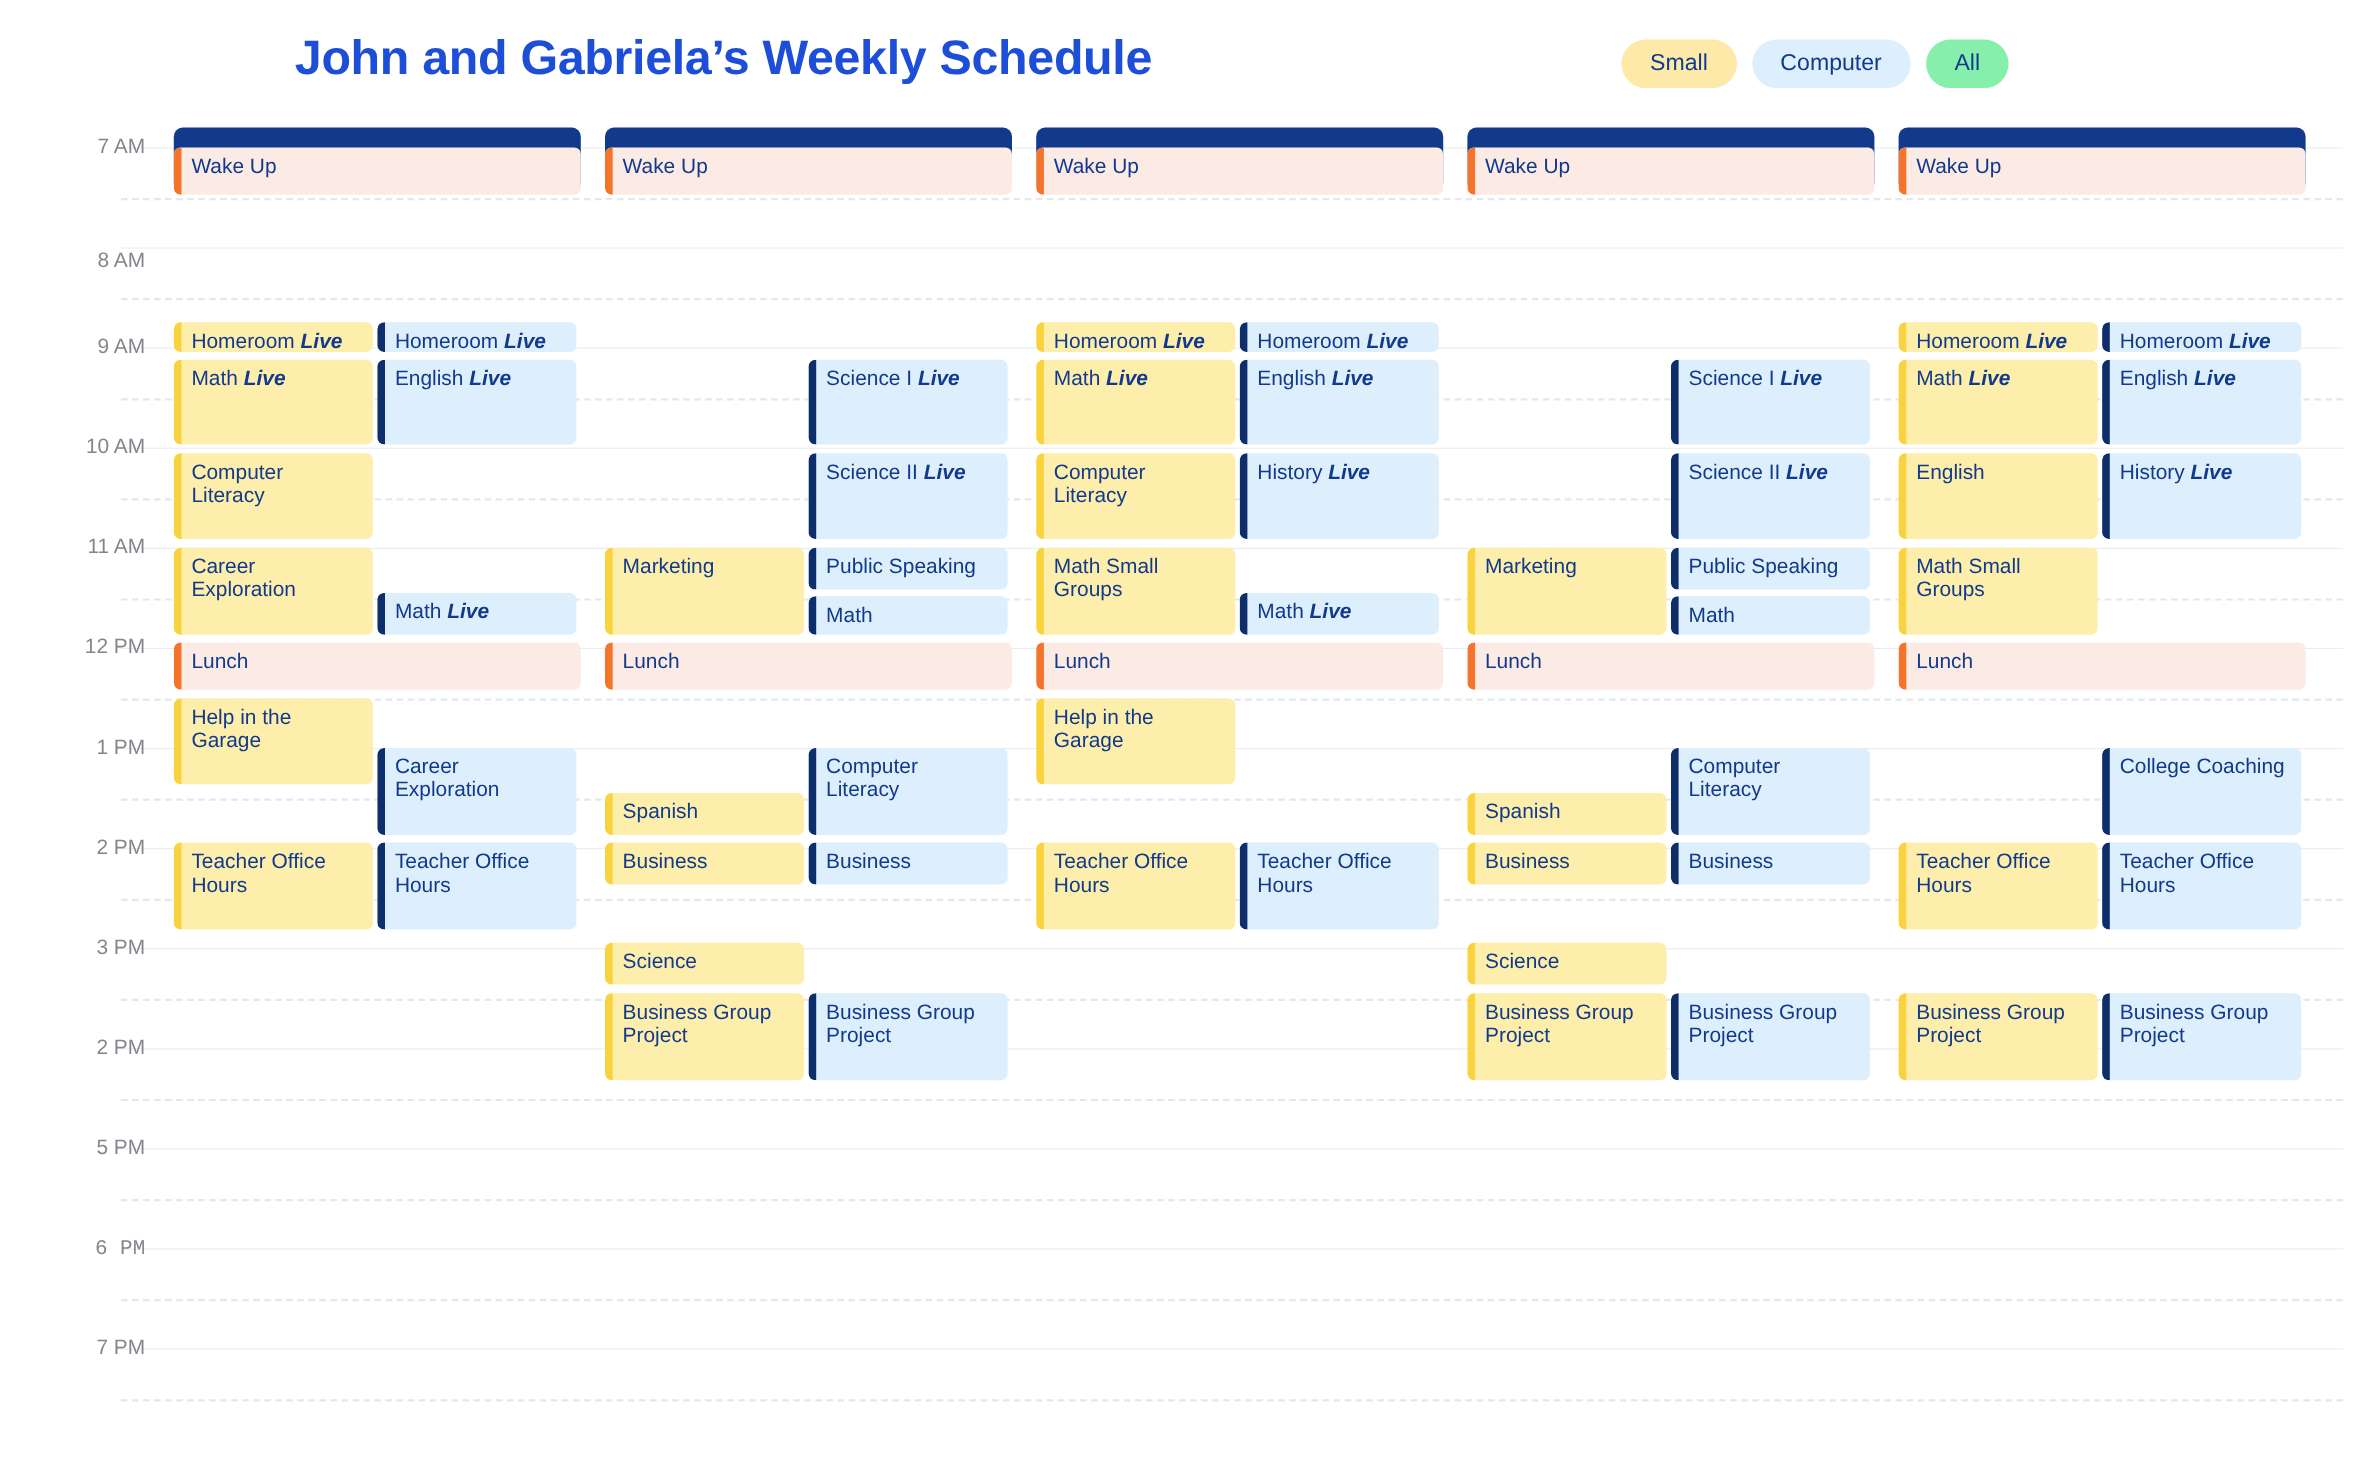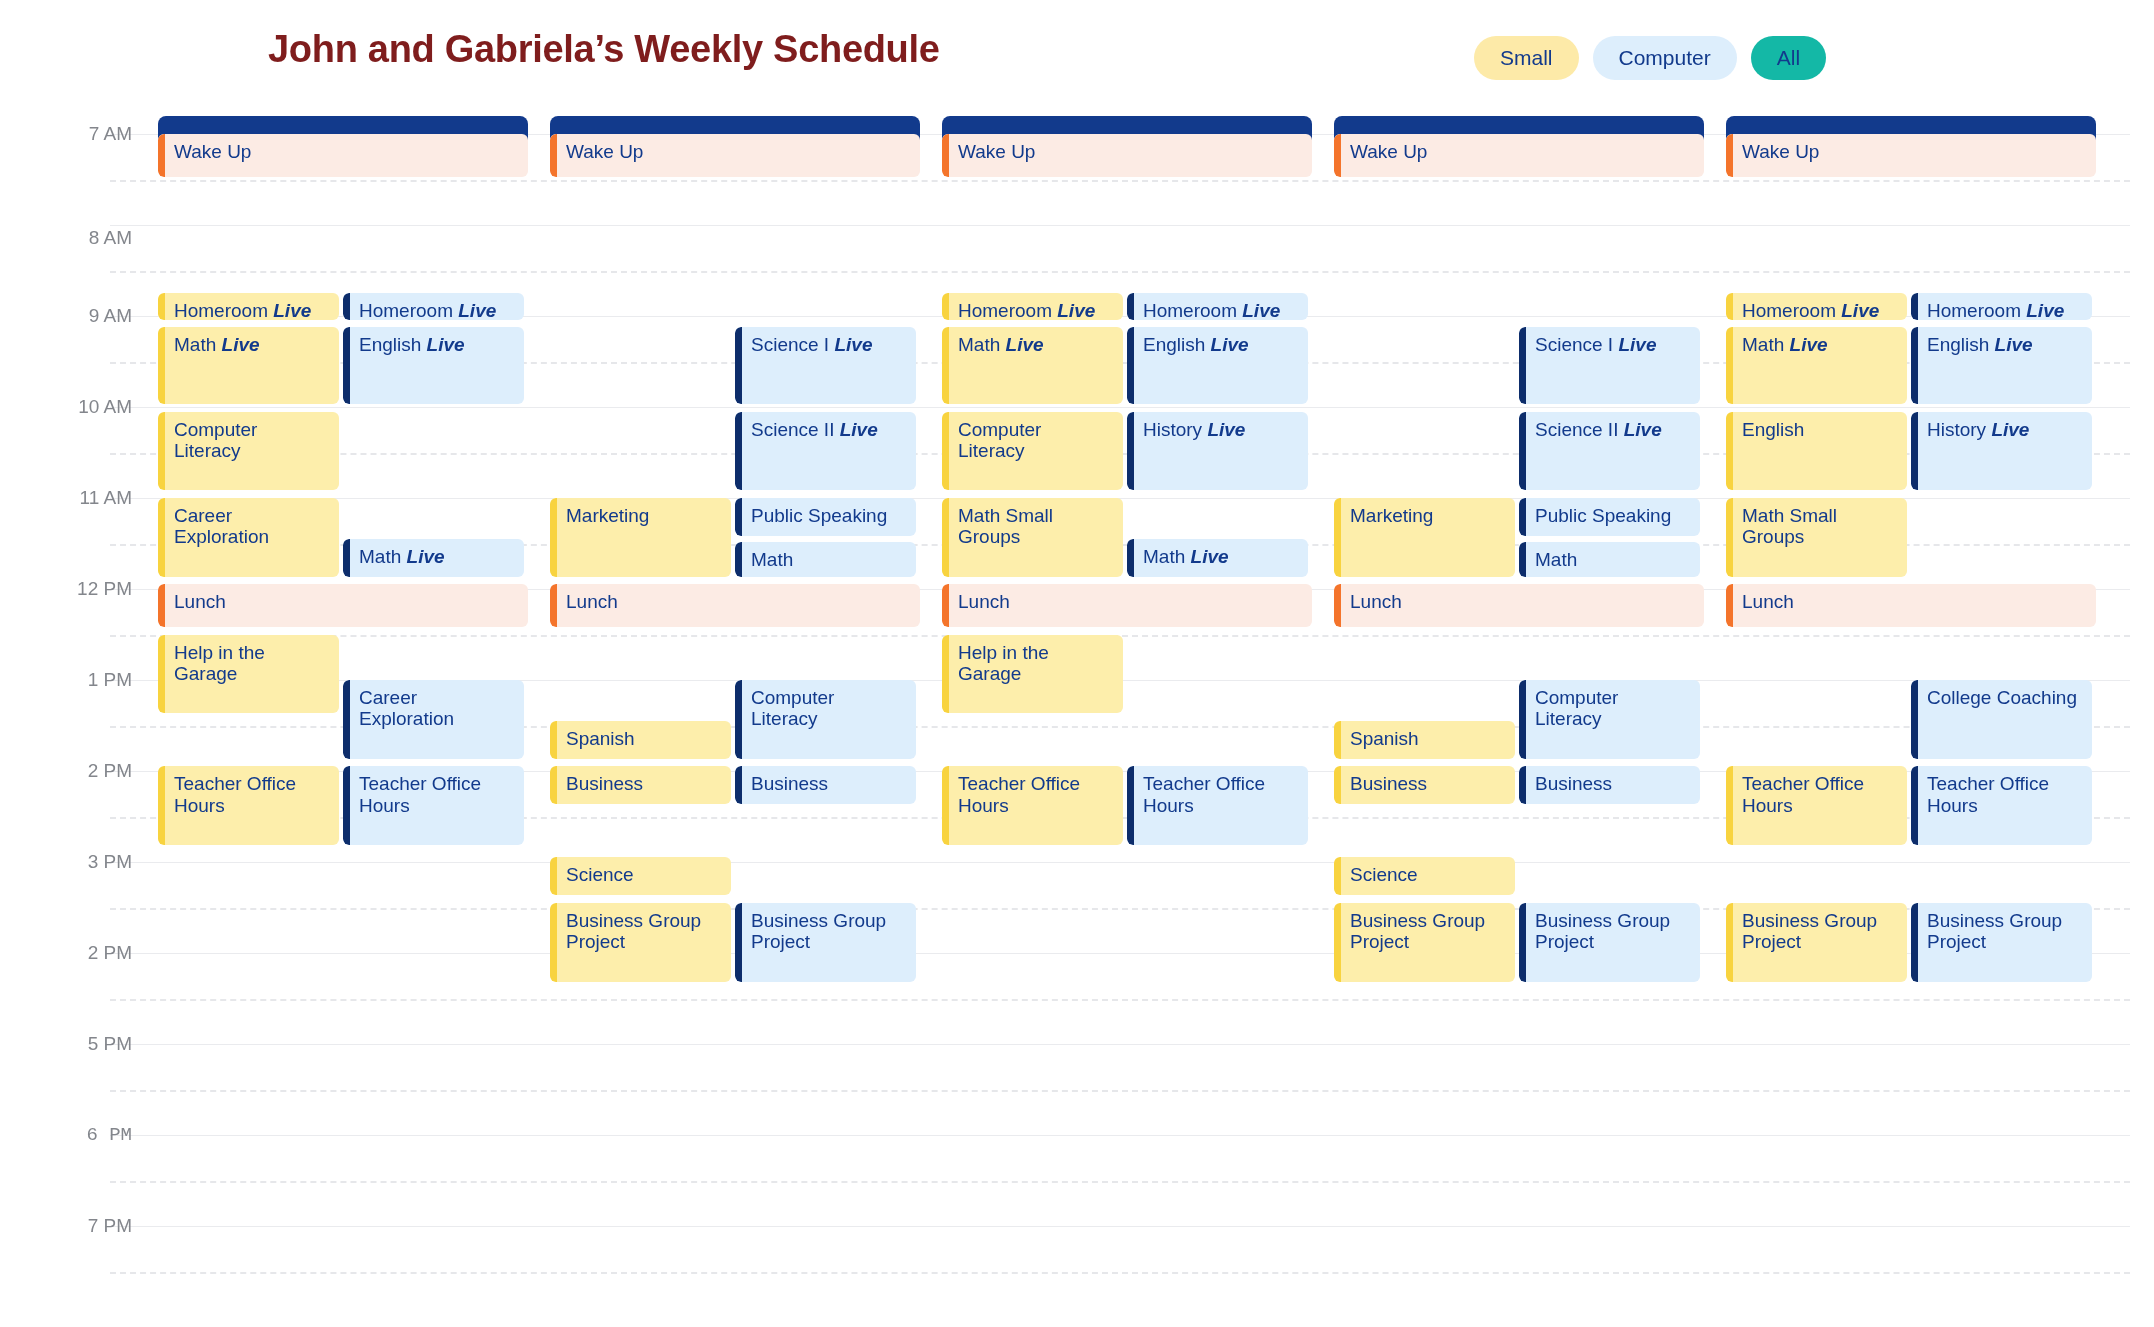--- a/index.html
+++ b/index.html
@@ -30,23 +30,23 @@
   #header {
     position: absolute;
     left: 0; top: 0;
     width: 2154px;
     height: 112px;
   }
   #page-title {
     position: absolute;
     left: 268px;
     top: 28px;
-    font-size: 38px;
+    font-size: 44px;
     font-weight: bold;
-    color: #7f1d1d;
+    color: #1d4ed8;
     letter-spacing: -0.3px;
     white-space: nowrap;
   }
   #filters {
     position: absolute;
     left: 1474px;
     top: 36px;
     display: flex;
     gap: 14px;
   }
@@ -58,21 +58,21 @@
     justify-content: center;
     font-size: 21px;
     color: #123a8c;
     padding: 0 26px;
     cursor: pointer;
     user-select: none;
     white-space: nowrap;
   }
   .pill-john     { background: #fdeaa8; }
   .pill-gabriela { background: #ddeefc; }
-  .pill-all      { background: #14b8a6; }
+  .pill-all      { background: #86efac; }
 
   
   
   #calendar {
     position: absolute;
     left: 0;
     top: 112px;
     width: 2154px;
     height: 1215px;
   }

